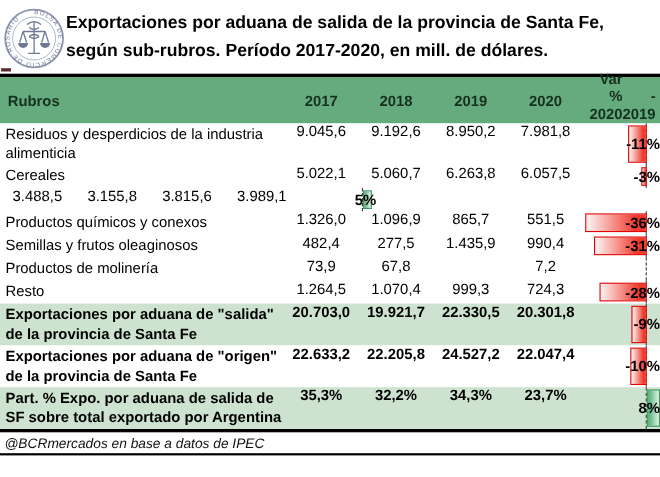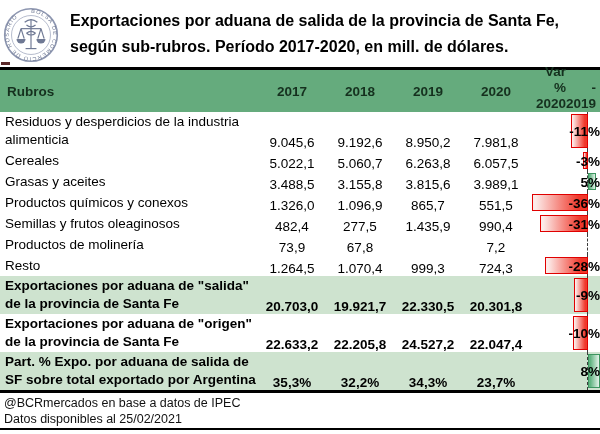--- a/index.html
+++ b/index.html
@@ -2,54 +2,54 @@
 <html><head>
 <meta charset="utf-8">
 <style>
   html,body { margin:0; padding:0; background:#fff; }
   .page { width:600px; height:434px; background:#fff; position:relative; overflow:hidden;
           font-family:"Liberation Sans", sans-serif; color:#000; }
 
   
   .hdr { display:flex; align-items:flex-start; height:67px; padding:5px 2px 0 2px; box-sizing:border-box; }
   .logo { width:58px; height:58px; flex:0 0 58px; margin-top:1px; }
-  .ttl { font-weight:bold; font-size:16px; line-height:26px; margin-left:10px; padding-top:3px; color:#000; }
+  .ttl { font-weight:bold; font-size:16px; line-height:26px; padding-top:3px; color:#000; }
   .mark { position:absolute; left:1px; top:62px; width:9px; height:0; border-top:3px dashed #5c2a2a; }
 
   .rule  { background:#000; height:3px; width:600px; }
   .rule2 { background:#000; height:3px; width:600px; }
   .rule3 { background:#000; height:2px; width:600px; }
 
   
   .thead { display:flex; align-items:center; background:#65ab7d; height:42px; font-weight:bold;
            font-size:13.5px; color:#15301e; }
   .thead .lab { padding-left:7px; }
   .lab  { width:258px; box-sizing:border-box; flex:0 0 258px; padding-left:5px; }
   .num  { width:68px; flex:0 0 68px; text-align:center; }
   .varc { width:70px; flex:0 0 70px; position:relative; align-self:stretch; box-sizing:border-box; }
   .thead .varc { text-align:right; padding-right:4px; line-height:16px; display:flex;
                  flex-direction:row; justify-content:center; align-items:flex-end; }
 
-  .trow { display:flex; align-items:flex-end; font-size:13.5px; position:relative; }
+  .trow { display:flex; align-items:flex-start; font-size:13.5px; position:relative; }
   .trow .lab { line-height:18px; padding-top:1px; padding-bottom:1px; }
   .trow.normal { min-height:21px; }
   .trow.summary-green { background:#cee3cf; font-weight:bold; min-height:37px; }
   .trow.summary-white { background:#ffffff; font-weight:bold; min-height:37px; }
 
   .axis { position:absolute; right:12px; top:0; bottom:0; width:0; border-right:1px dashed #3c3c3c; }
   .bar  { position:absolute; top:2px; bottom:2px; box-sizing:border-box; }
   .bar.neg { right:12px; border:1px solid #e00000;
              background:linear-gradient(to left, #f0382b 15%, #fcebe9 95%); }
   .bar.pos { left:58px; border:1px solid #3d9560;
              background:linear-gradient(to right, #64b583 15%, #dcefe3 95%); }
   .vartext { position:absolute; right:0; top:50%; transform:translateY(-50%);
              font-weight:bold; font-size:13.5px; color:#000; z-index:2; }
 
   
-  .credit { font-size:12.5px; line-height:16px; padding:2px 0 1px 4px; color:#111; }
+  .credit { font-style:italic; font-size:12.5px; line-height:16px; padding:2px 0 1px 4px; color:#111; }
 </style>
 </head>
 <body>
 
 <div class="page">
 
   <div class="hdr">
     <svg class="logo" viewBox="0 0 64 64">
       <circle cx="32" cy="32" r="29" fill="#ffffff" stroke="#8d96b0" stroke-width="1.8"></circle>
       <circle cx="32" cy="32" r="21.5" fill="none" stroke="#9aa2ba" stroke-width="0.8"></circle>
@@ -114,21 +114,20 @@
         <div class="num">5.060,7</div>
         <div class="num">6.263,8</div>
         <div class="num">6.057,5</div>
         <div class="varc">
           <div class="axis"></div>
           <div class="bar neg" style="width: 4.65px;"></div>
           <div class="vartext">-3%</div>
         </div>
       </div>
       <div class="trow normal">
-        <div class="lab">Grasas y aceites</div>
         <div class="num">3.488,5</div>
         <div class="num">3.155,8</div>
         <div class="num">3.815,6</div>
         <div class="num">3.989,1</div>
         <div class="varc">
           <div class="axis"></div>
           <div class="bar pos" style="width: 7.75px;"></div>
           <div class="vartext">5%</div>
         </div>
       </div>
@@ -214,18 +213,17 @@
           <div class="bar pos" style="width: 12.4px;"></div>
           <div class="vartext">8%</div>
         </div>
       </div>
     </div>
 
   <div class="rule2"></div>
 
   <div class="credit">
     <div>@BCRmercados en base a datos de IPEC</div>
-    <div>Datos disponibles al 25/02/2021</div>
   </div>
 
   <div class="rule3"></div>
 
 </div>
 
 </body></html>

